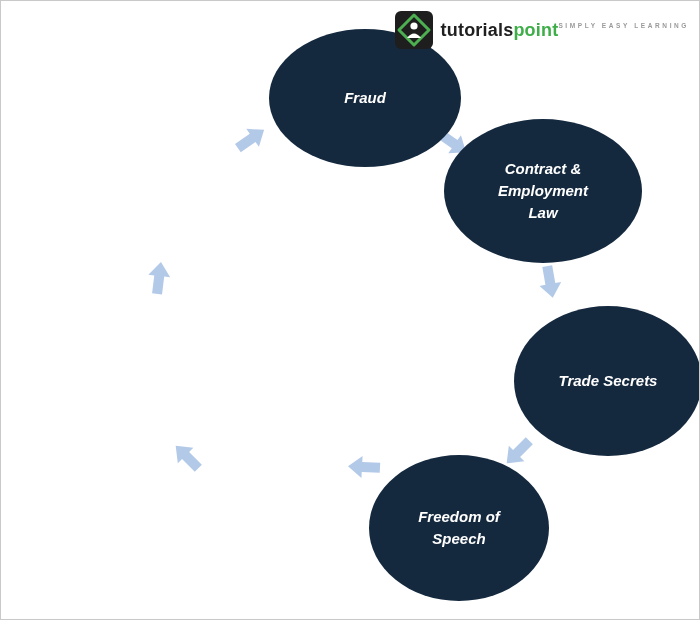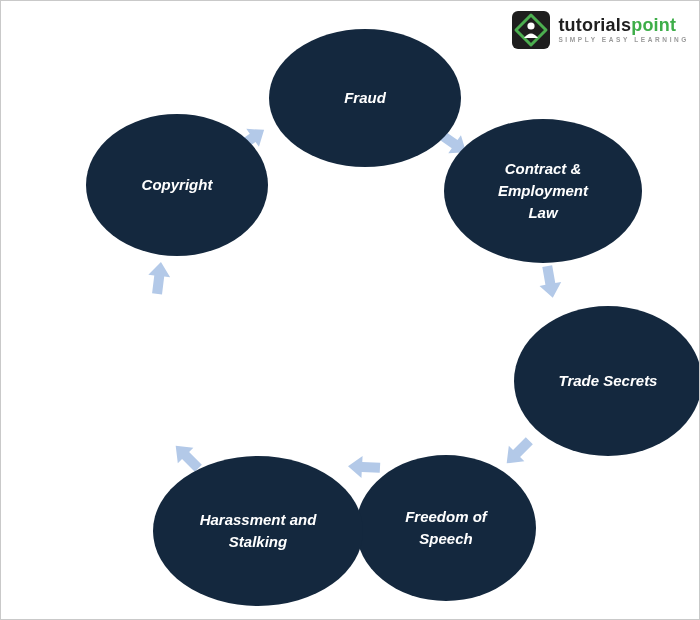--- a/index.html
+++ b/index.html
@@ -17,21 +17,21 @@
   
   .logo {
     position: absolute;
     top: 8px;
     right: 10px;
     display: flex;
     align-items: center;
     gap: 6px;
   }
   .logo-icon { width: 42px; height: 42px; display: block; }
-  .logo-text { display: flex; flex-direction: column; line-height: 1.05; }
+  .logo-text { display: flex; flex-direction: row; line-height: 1.05; }
   .brand {
     font-size: 18px;
     font-weight: 700;
     letter-spacing: 0.2px;
     color: var(--brand-dark, #1f1f1f);
   }
   .brand .accent { color: var(--brand-green, #3eae49); }
   .tagline {
     margin-top: 2px;
     font-size: 6.5px;
@@ -57,21 +57,21 @@
   }
   .node .lbl {
     color: var(--node-text, #ffffff);
     font-size: 15px;
     font-weight: 700;
     line-height: 1.45;
   }
   .n-fraud      { left: 268px; top: 28px;  width: 192px; height: 138px; }
   .n-contract   { left: 443px; top: 118px; width: 198px; height: 144px; }
   .n-trade      { left: 513px; top: 305px; width: 188px; height: 150px; }
-  .n-freedom    { left: 355px; top: 454px; width: 180px; height: 146px; text-align: center; }
+  .n-freedom    { left: 368px; top: 454px; width: 180px; height: 146px; text-align: center; }
   .n-harassment { left: 152px; top: 455px; width: 210px; height: 150px; }
   .n-defamation { left: 35px;  top: 300px; width: 196px; height: 150px; }
   .n-copyright  { left: 85px;  top: 113px; width: 182px; height: 142px; }
 
   .n-contract .lbl   { max-width: 106px; }
   .n-freedom .lbl    { max-width: 96px;  }
   .n-harassment .lbl { max-width: 132px; }
 </style>
 </head>
 <body>
@@ -107,26 +107,20 @@
   </div>
   <div class="node n-contract">
     <span class="lbl">Contract &amp; Employment Law</span>
   </div>
   <div class="node n-trade">
     <span class="lbl">Trade Secrets</span>
   </div>
   <div class="node n-freedom">
     <span class="lbl">Freedom of Speech</span>
   </div>
-  <div class="node n-harassment">
-    <span class="lbl">Harassment and Stalking</span>
-  </div>
-  <div class="node n-copyright">
-    <span class="lbl">Copyright</span>
-  </div>
 
   <div class="logo">
     <svg class="logo-icon" viewBox="0 0 42 42">
       <rect x="2" y="2" width="38" height="38" rx="6" fill="#1e1e1e"></rect>
       <path d="M21 6 L36 21 L21 36 L6 21 Z" fill="none" stroke="#4caf50" stroke-width="3" stroke-linejoin="round"></path>
       <circle cx="21" cy="17" r="3.6" fill="#ffffff"></circle>
       <path d="M14 29 q7 -9 14 0 z" fill="#ffffff"></path>
     </svg>
     <div class="logo-text">
       <div class="brand"><span>tutorials</span><span class="accent">point</span></div>

